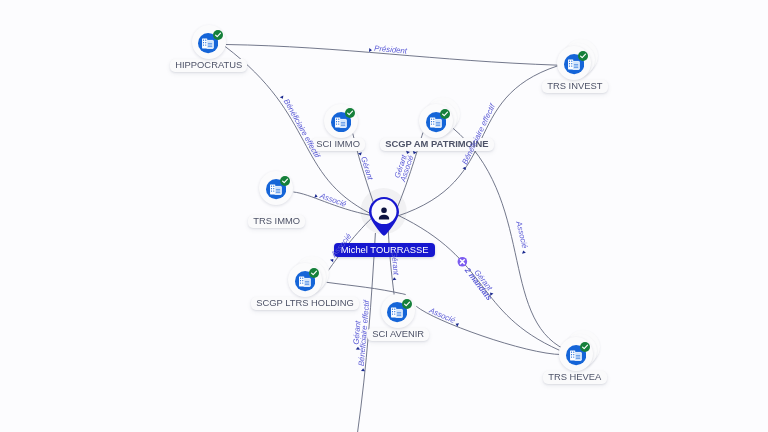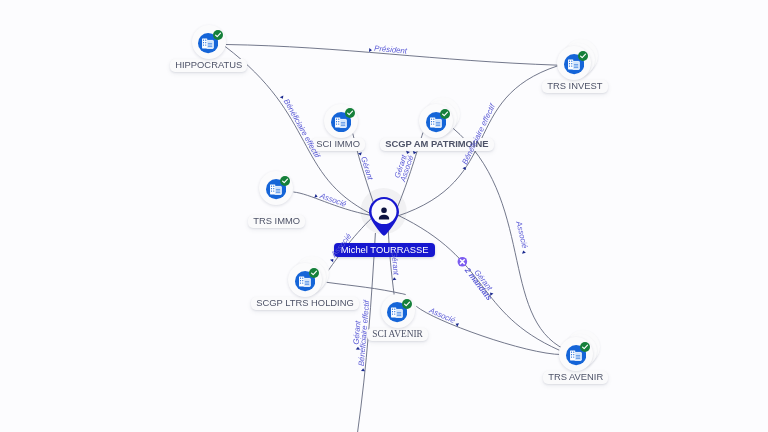--- a/index.html
+++ b/index.html
@@ -218,21 +218,21 @@
         <rect x="9.7" y="12.5" width="4.3" height="0.85" rx="0.25"></rect>
       </g>
     </g>
   </svg></div>
       <svg width="10" height="10" viewBox="0 0 10 10" style="position:absolute;left:21.3px;top:4.9px">
         <circle cx="5" cy="5" r="5" fill="#15803a"></circle>
         <path d="M2.6 5.1 L4.2 6.7 L7.5 3.2" stroke="#fff" stroke-width="1.15" fill="none" stroke-linecap="round" stroke-linejoin="round"></path>
       </svg>
     </div>
       </div>
-      <div class="nlabel" style="top: 328.4px; left: 367px; font-family: Liberation Serif, serif;">SCI AVENIR</div>
+      <div class="nlabel" style="top: 328.4px; left: 367px;">SCI AVENIR</div>
       <div class="node" style="left: 380.5px; top: 294px;">
         <div style="position:relative;width:34px;height:34px">
 
       <div style="position:absolute;inset:0;border-radius:50%;background:#fbfbfc;box-shadow:0 1px 3px rgba(40,50,80,.15)"></div>
       <div style="position:absolute;left:6.65px;top:8.4px"><svg width="20.3" height="20.3" viewBox="0 0 20 20">
     <circle cx="10" cy="10" r="10" fill="#1565d8"></circle>
     <g>
       <rect x="4" y="5.3" width="5.1" height="9.9" rx="0.45" fill="#fff"></rect>
       <rect x="8.6" y="7.3" width="6.5" height="7.9" rx="0.45" fill="#cfe3fb"></rect>
       <rect x="8.6" y="7.3" width="6.5" height="7.9" rx="0.45" fill="none" stroke="#fff" stroke-width="0.85"></rect>
@@ -247,21 +247,21 @@
         <rect x="9.7" y="12.5" width="4.3" height="0.85" rx="0.25"></rect>
       </g>
     </g>
   </svg></div>
       <svg width="10" height="10" viewBox="0 0 10 10" style="position:absolute;left:21.3px;top:4.9px">
         <circle cx="5" cy="5" r="5" fill="#15803a"></circle>
         <path d="M2.6 5.1 L4.2 6.7 L7.5 3.2" stroke="#fff" stroke-width="1.15" fill="none" stroke-linecap="round" stroke-linejoin="round"></path>
       </svg>
     </div>
       </div>
-      <div class="nlabel" style="top: 371.4px; left: 543px;">TRS AVENIR</div>
+      <div class="nlabel" style="top: 371.4px; left: 543px;">TRS HEVEA</div>
       <div class="node" style="left: 559px; top: 337px;">
         <div style="position:relative;width:34px;height:34px">
       <div style="position:absolute;left:7px;top:-7px;width:34px;height:34px;border-radius:50%;background:#fbfbfc;box-shadow:0 1px 2px rgba(40,50,80,.11)"></div>
       <div style="position:absolute;left:3.5px;top:-3.5px;width:34px;height:34px;border-radius:50%;background:#fbfbfc;box-shadow:0 1px 2px rgba(40,50,80,.11)"></div>
       <div style="position:absolute;inset:0;border-radius:50%;background:#fbfbfc;box-shadow:0 1px 3px rgba(40,50,80,.15)"></div>
       <div style="position:absolute;left:6.65px;top:8.4px"><svg width="20.3" height="20.3" viewBox="0 0 20 20">
     <circle cx="10" cy="10" r="10" fill="#1565d8"></circle>
     <g>
       <rect x="4" y="5.3" width="5.1" height="9.9" rx="0.45" fill="#fff"></rect>
       <rect x="8.6" y="7.3" width="6.5" height="7.9" rx="0.45" fill="#cfe3fb"></rect>

